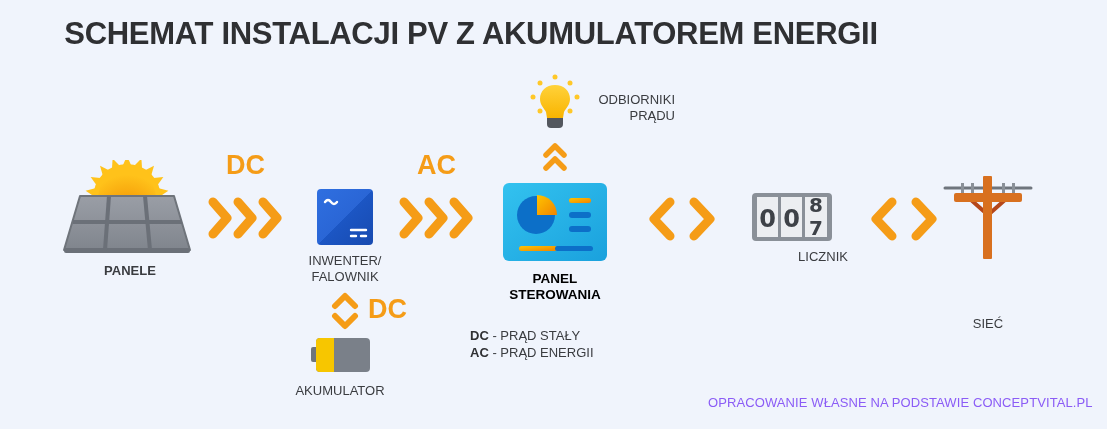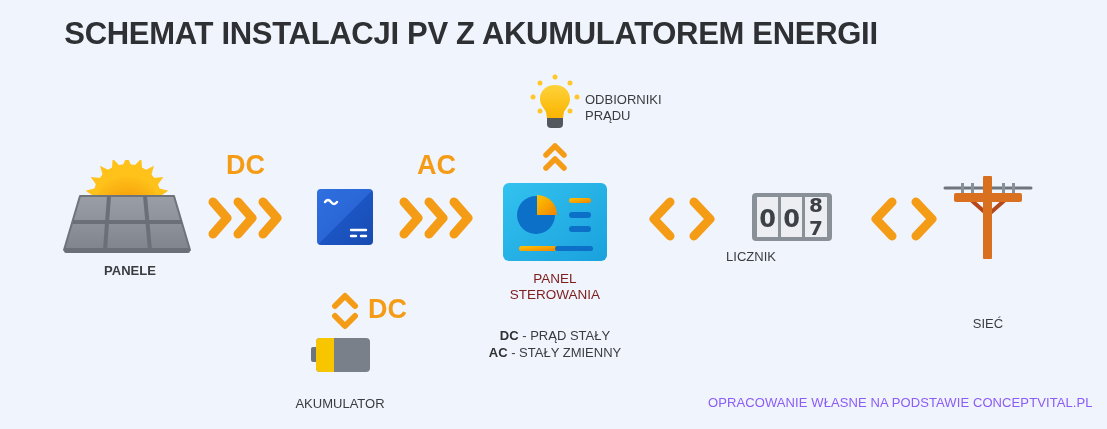--- a/index.html
+++ b/index.html
@@ -13,27 +13,27 @@
     .abs { position: absolute; }
     .title {
       position: absolute; left: 0; top: 16px; width: 942px;
       text-align: center; font-size: 31px; font-weight: bold;
       color: #2f3033; letter-spacing: -0.3px;
     }
     .label {
       position: absolute; text-align: center; font-size: 13px;
       line-height: 16px; color: #3a3c40; text-transform: uppercase;
     }
-    .label.bold { font-weight: normal; color: #7f1d1d; font-size: 13.5px; }
+    .label.bold { font-weight: bold; color: #000000; font-size: 13.5px; }
     .flow-label {
       position: absolute; font-size: 27px; font-weight: bold; color: #f59c17;
     }
     .legend {
       position: absolute; left: 470px; top: 327px; width: 170px;
-      text-align: center; font-size: 13px; line-height: 17px; color: #3a3c40;
+      text-align: left; font-size: 13px; line-height: 17px; color: #3a3c40;
     }
     .legend b { color: #2f3033; }
     .credit {
       position: absolute; left: 708px; top: 395px; font-size: 13px;
       color: #8b5cf6; letter-spacing: 0.1px;
     }
     svg { display: block; }
   </style>
 </head>
 <body>
@@ -100,40 +100,42 @@
       </linearGradient>
     </defs>
     <rect x="1" y="1" width="56" height="56" rx="4" fill="url(#invG)"></rect>
     <path d="M9,14 q3,-4 6,0 t6,0" fill="none" stroke="#fff" stroke-width="2.4" stroke-linecap="round"></path>
     <line x1="35" y1="42" x2="50" y2="42" stroke="#fff" stroke-width="2.4" stroke-linecap="round"></line>
     <line x1="35" y1="48" x2="40" y2="48" stroke="#fff" stroke-width="2.4" stroke-linecap="round"></line>
     <line x1="45" y1="48" x2="50" y2="48" stroke="#fff" stroke-width="2.4" stroke-linecap="round"></line>
   </svg>
 </div>
 <div class="label" style="left:285px; top:253px; width:120px;">
+  <div>INWENTER/</div>
+  <div>FALOWNIK</div>
 </div>
 
 <div class="abs" style="left:331px; top:291px;">
   <svg width="28" height="40" viewBox="0 0 28 40">
     <g fill="none" stroke="#f59c17" stroke-width="6" stroke-linecap="round" stroke-linejoin="round">
       <polyline points="4,15 14,5 24,15"></polyline>
       <polyline points="4,25 14,35 24,25"></polyline>
     </g>
   </svg>
 </div>
 <div class="flow-label" style="left:368px; top:294px;">DC</div>
 
 <div class="abs" style="left:311px; top:337px;">
   <svg width="60" height="36" viewBox="0 0 60 36">
     <rect x="0" y="10" width="7" height="15" rx="2" fill="#6f757d"></rect>
     <rect x="5" y="1" width="54" height="34" rx="4" fill="#7a8089"></rect>
     <path d="M9,1 h14 v34 h-14 a4,4 0 0 1 -4,-4 v-26 a4,4 0 0 1 4,-4 z" fill="#f7c600"></path>
   </svg>
 </div>
-<div class="label" style="left:280px; top:396px; width:120px;">
+<div class="label" style="left:280px; top:383px; width:120px;">
   <div>AKUMULATOR</div>
 </div>
 
 <div class="flow-label" style="left:417px; top:150px;">AC</div>
 <div class="abs" style="left:398px; top:196px;">
   <svg width="82" height="44" viewBox="0 0 82 44">
     <g fill="none" stroke="#f59c17" stroke-width="9" stroke-linecap="round" stroke-linejoin="round">
       <polyline points="6,6 20,22 6,38"></polyline>
       <polyline points="31,6 45,22 31,38"></polyline>
       <polyline points="56,6 70,22 56,38"></polyline>
@@ -155,21 +157,21 @@
       <circle cx="43" cy="10" r="2.5"></circle>
       <circle cx="6" cy="24" r="2.5"></circle>
       <circle cx="50" cy="24" r="2.5"></circle>
       <circle cx="13" cy="38" r="2.5"></circle>
       <circle cx="43" cy="38" r="2.5"></circle>
     </g>
     <path d="M28,12 c-9,0 -15,6 -15,14 c0,6 4,9 6,13 l1,6 h16 l1,-6 c2,-4 6,-7 6,-13 c0,-8 -6,-14 -15,-14 z" fill="url(#bulbG)"></path>
     <path d="M20,45 h16 v6 a4,4 0 0 1 -4,4 h-8 a4,4 0 0 1 -4,-4 z" fill="#53575e"></path>
   </svg>
 </div>
-<div class="label" style="left:585px; top:92px; width:90px; text-align:left;">
+<div class="label" style="left:585px; top:92px; width:90px; text-align:right;">
   <div>ODBIORNIKI</div>
   <div>PRĄDU</div>
 </div>
 <div class="abs" style="left:541px; top:140px;">
   <svg width="28" height="34" viewBox="0 0 28 34">
     <g fill="none" stroke="#f59c17" stroke-width="5.5" stroke-linecap="round" stroke-linejoin="round">
       <polyline points="5,15 14,6 23,15"></polyline>
       <polyline points="5,28 14,19 23,28"></polyline>
     </g>
   </svg>
@@ -197,21 +199,21 @@
     <rect x="53" y="64" width="38" height="5" rx="2.5" fill="#0c6fc8"></rect>
   </svg>
 </div>
 <div class="label bold" style="left:495px; top:271px; width:120px;">
   <div>PANEL</div>
   <div>STEROWANIA</div>
 </div>
 
 <div class="legend">
   <div><b>DC</b><span> - PRĄD STAŁY</span></div>
-  <div><b>AC</b><span> - STAŁY ZMIENNY</span></div>
+  <div><b>AC</b><span> - PRĄD ENERGII</span></div>
 </div>
 
 <div class="abs" style="left:648px; top:196px;">
   <svg width="68" height="46" viewBox="0 0 68 46">
     <g fill="none" stroke="#f59c17" stroke-width="9" stroke-linecap="round" stroke-linejoin="round">
       <polyline points="22,6 6,23 22,40"></polyline>
       <polyline points="46,6 62,23 46,40"></polyline>
     </g>
   </svg>
 </div>
@@ -221,21 +223,21 @@
     <rect x="0" y="0" width="80" height="48" rx="4" fill="#8a9098"></rect>
     <rect x="5" y="4" width="21" height="40" fill="#eceef1"></rect>
     <rect x="29" y="4" width="21" height="40" fill="#eceef1"></rect>
     <rect x="53" y="4" width="22" height="40" fill="#eceef1"></rect>
     <text x="15.5" y="34" text-anchor="middle" font-family="DejaVu Sans, sans-serif" font-weight="bold" font-size="24" fill="#3e4248">0</text>
     <text x="39.5" y="34" text-anchor="middle" font-family="DejaVu Sans, sans-serif" font-weight="bold" font-size="24" fill="#3e4248">0</text>
     <text x="64" y="19" text-anchor="middle" font-family="DejaVu Sans, sans-serif" font-weight="bold" font-size="20" fill="#3e4248">8</text>
     <text x="64" y="42" text-anchor="middle" font-family="DejaVu Sans, sans-serif" font-weight="bold" font-size="20" fill="#3e4248">7</text>
   </svg>
 </div>
-<div class="label" style="left:701px; top:249px; width:100px;">
+<div class="label" style="left:773px; top:249px; width:100px;">
   <div>LICZNIK</div>
 </div>
 
 <div class="abs" style="left:870px; top:196px;">
   <svg width="68" height="46" viewBox="0 0 68 46">
     <g fill="none" stroke="#f59c17" stroke-width="9" stroke-linecap="round" stroke-linejoin="round">
       <polyline points="22,6 6,23 22,40"></polyline>
       <polyline points="46,6 62,23 46,40"></polyline>
     </g>
   </svg>

